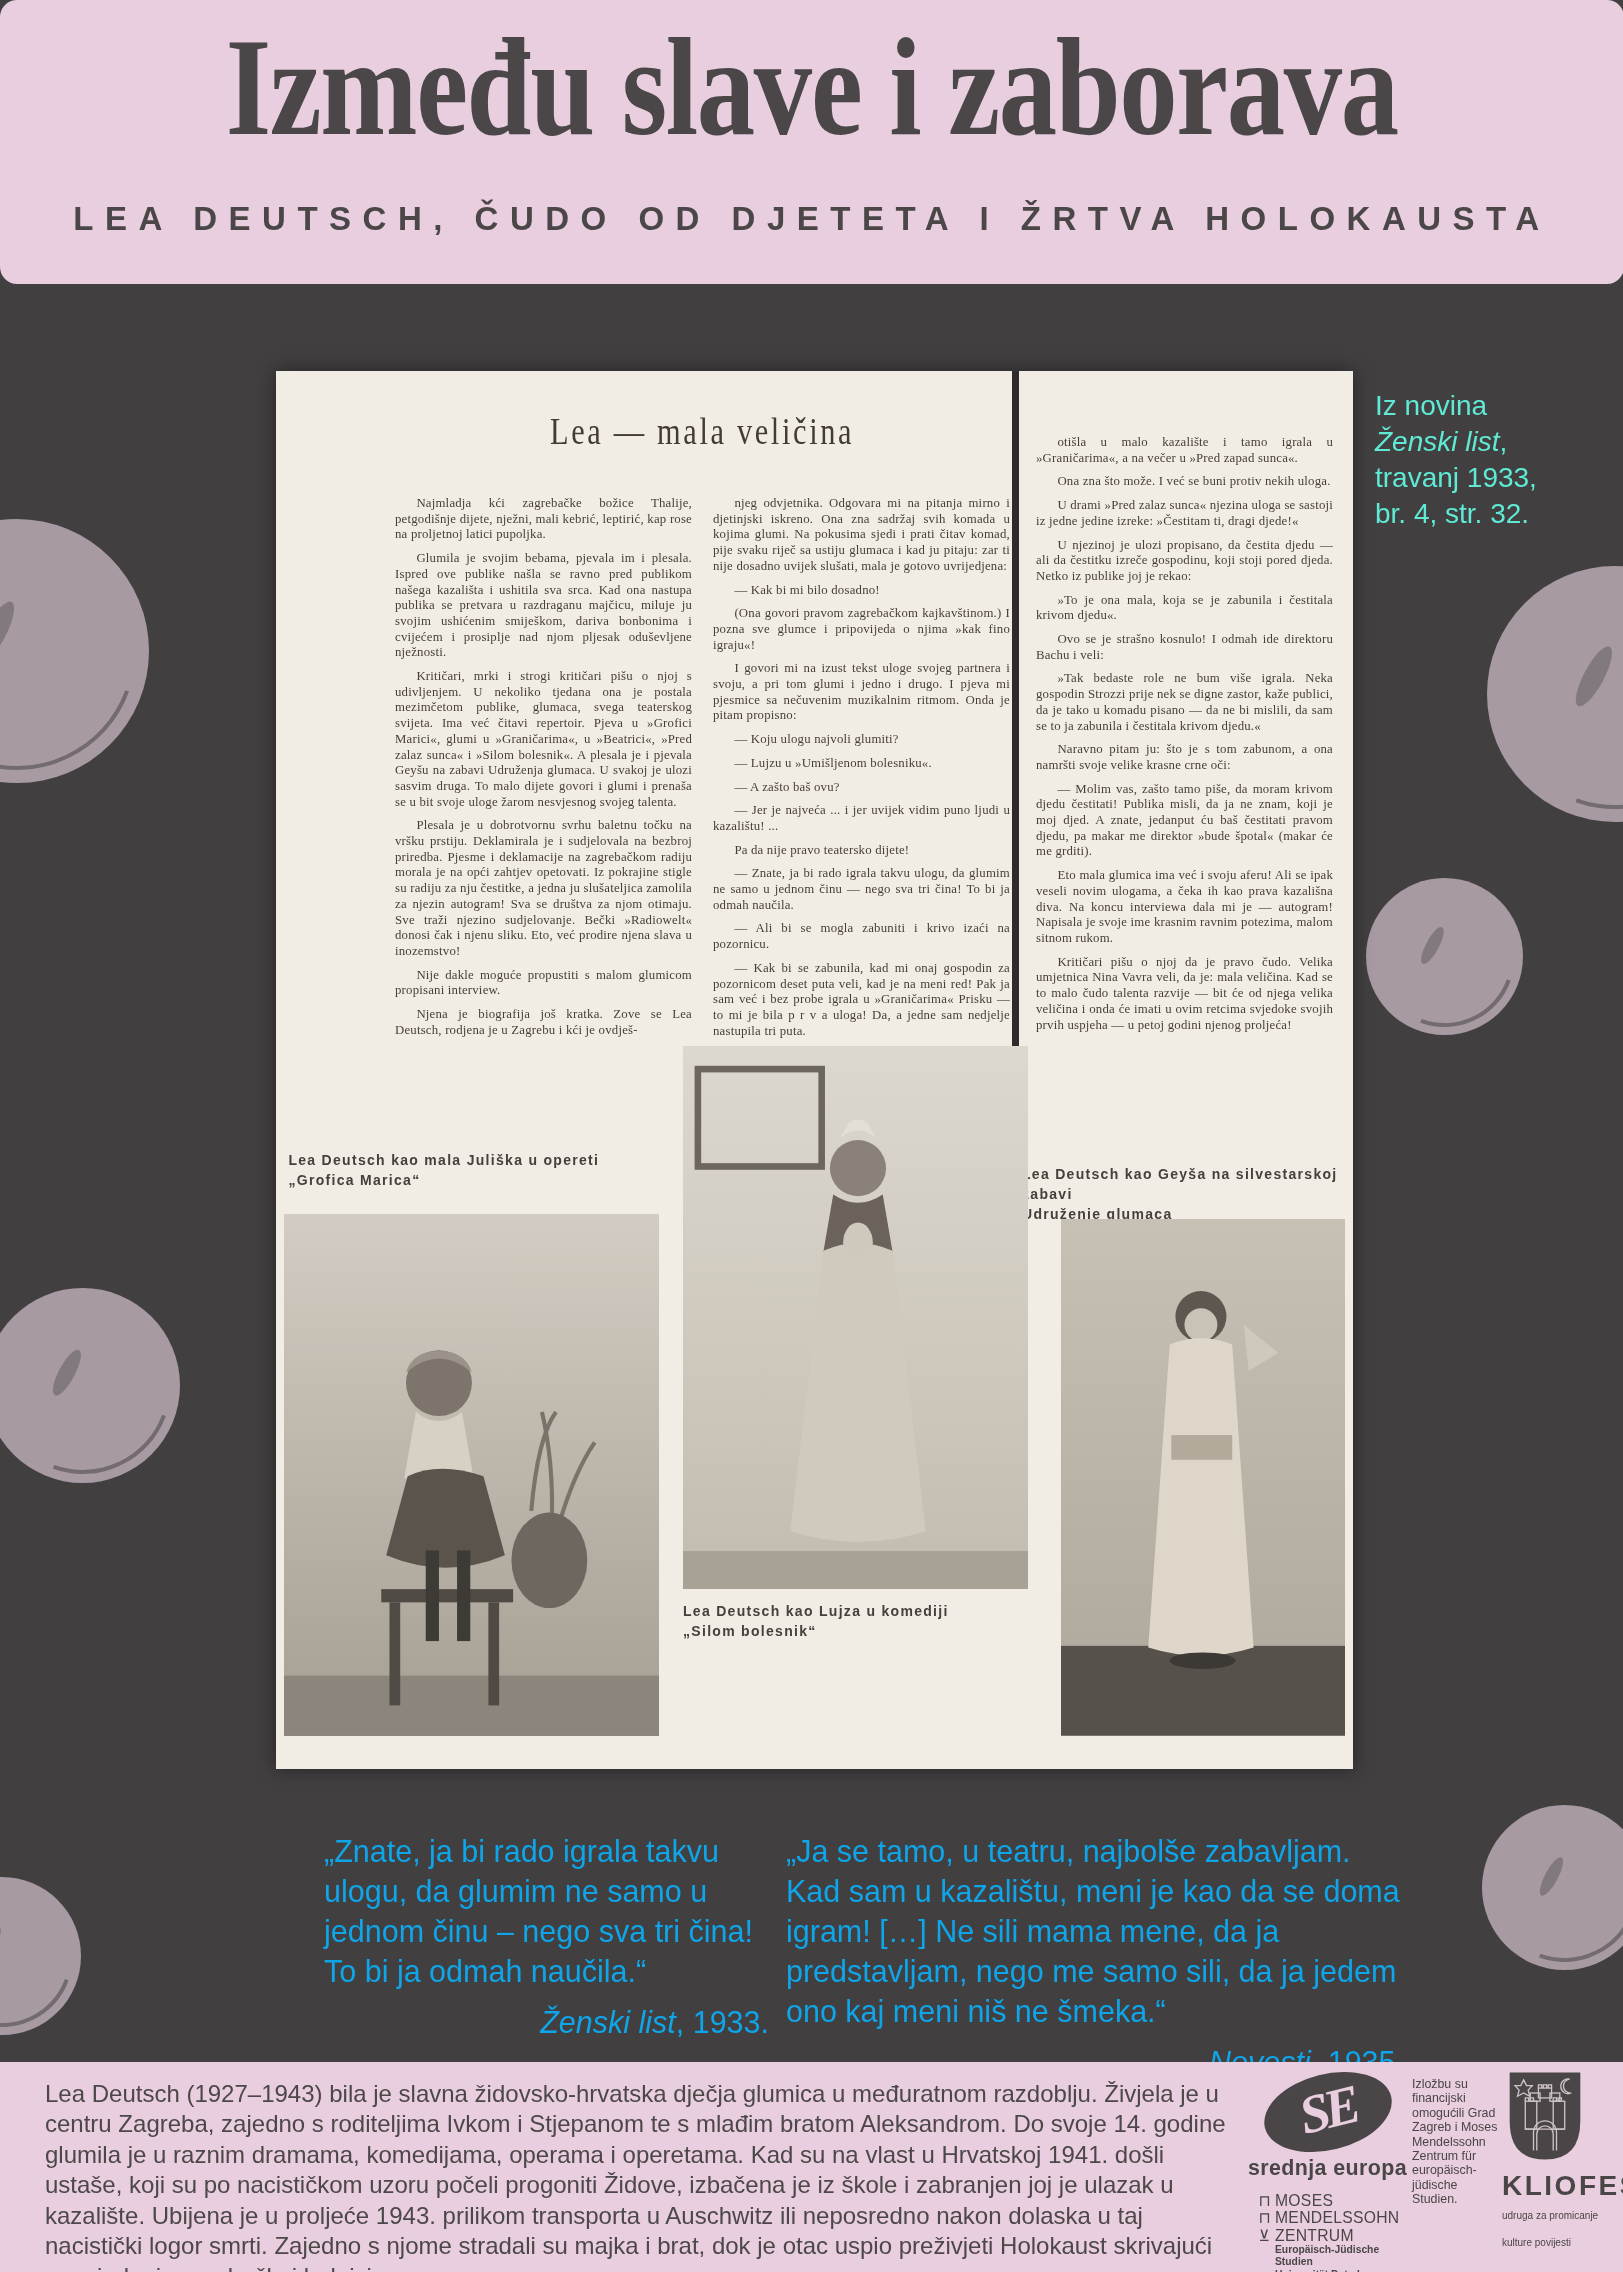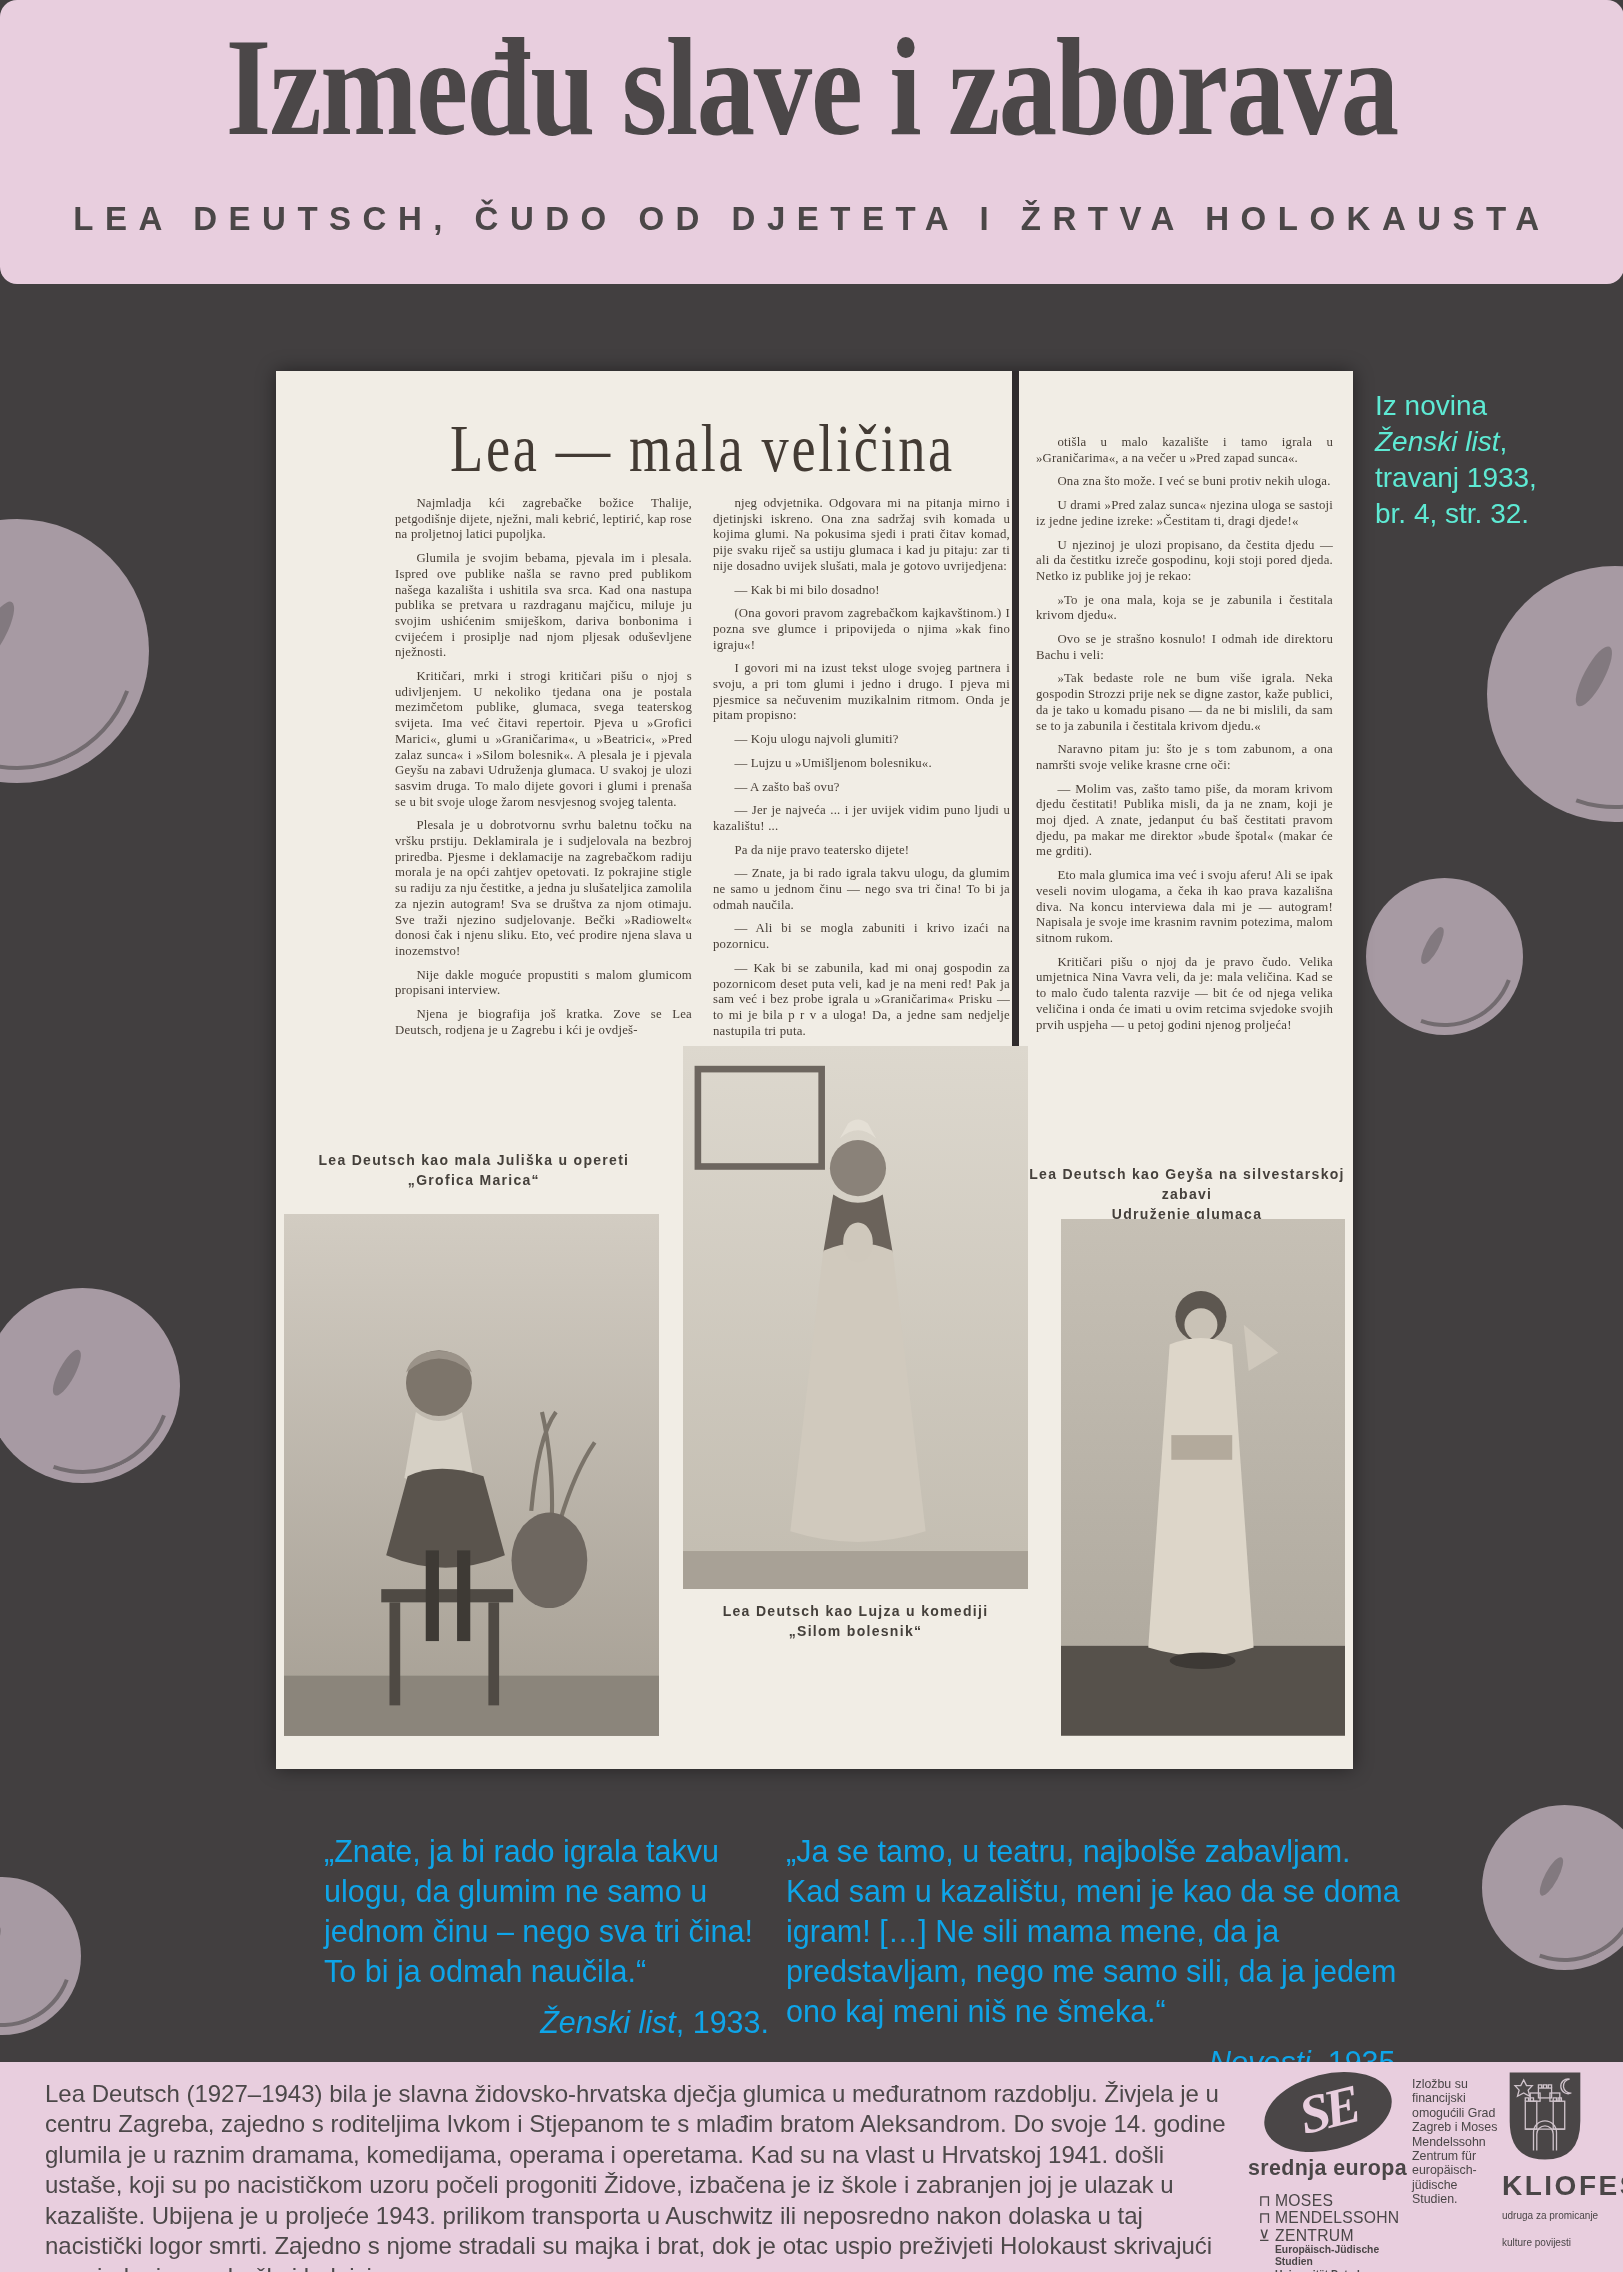--- a/index.html
+++ b/index.html
@@ -23,31 +23,31 @@
                     border:4.1px solid transparent; border-bottom-color:rgba(62,59,60,.5);
                     transform:rotate(-25deg); }
   .circle::after { content:""; position:absolute; left:38%; top:30%; width:8%; height:26%;
                    background:rgba(62,59,60,.35); border-radius:50%; transform:rotate(28deg); }
 
   
   .clipping { position:absolute; left:276px; top:87px; width:1077px; height:1398px;
               background:#f1ede5; box-shadow:0 0 18px rgba(0,0,0,.45);
               color:#473e36; font-family:"Liberation Serif","DejaVu Serif",serif; }
   .np-headline { margin:0; position:absolute; left:111px; top:38px; width:631px; text-align:center;
-                 font-weight:normal; font-size:68px; color:#433b34; letter-spacing:3.3px; }
+                 font-weight:normal; font-size:38px; color:#433b34; letter-spacing:3.3px; }
   .squeezeH { display:inline-block; transform:scaleX(0.8); transform-origin:center; white-space:nowrap; }
   .np-col { position:absolute; width:313px; overflow:hidden; font-size:12.8px; line-height:15.7px;
             text-align:justify; letter-spacing:0.2px; }
   .np-col p { margin:8px; text-indent:21.4px; }
   .col1 { left:111px; top:117px; height:569px; }
   .col2 { left:429px; top:117px; height:569px; }
   .col3 { left:752px; top:56px;  height:643px; }
   .gutter-line { position:absolute; left:736px; top:0; width:7.4px; height:676px; background:#2f2b2c; }
 
-  .np-caption { position:absolute; text-align:center; font-family:"Liberation Sans",sans-serif;
+  .np-caption { position:absolute; font-family:"Liberation Sans",sans-serif;
                 font-weight:bold; font-size:14px; line-height:20px; letter-spacing:1.3px; color:#45403b; }
   .cap-left   { left:12.4px;  top:779px;  width:371px; }
   .cap-right  { left:746px; top:793px;  width:330px; }
   .cap-middle { left:407px; top:1230px; width:345px; }
 
   .photo { position:absolute; overflow:hidden; }
   .photo svg { display:block; }
   .photo-left   { left:8.2px;  top:843px; width:375px; height:522px;
                   background:linear-gradient(#d2ccc2,#a59e93); }
   .photo-middle { left:407px; top:675px;  width:345px; height:543px;

